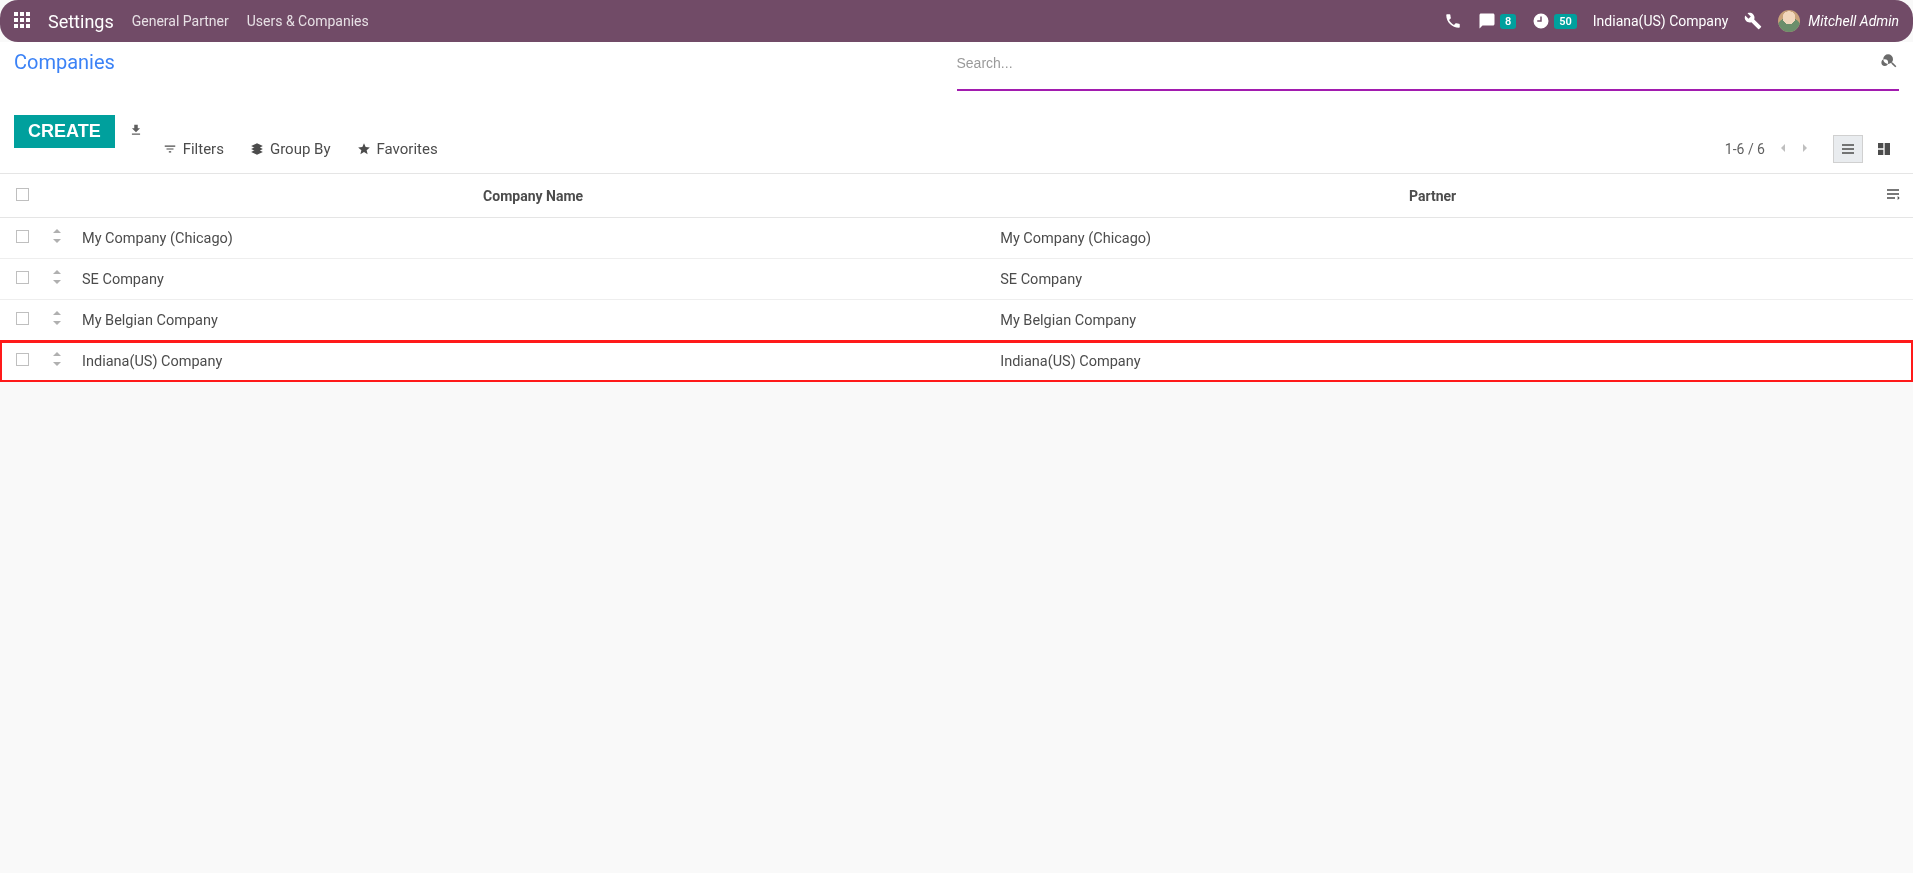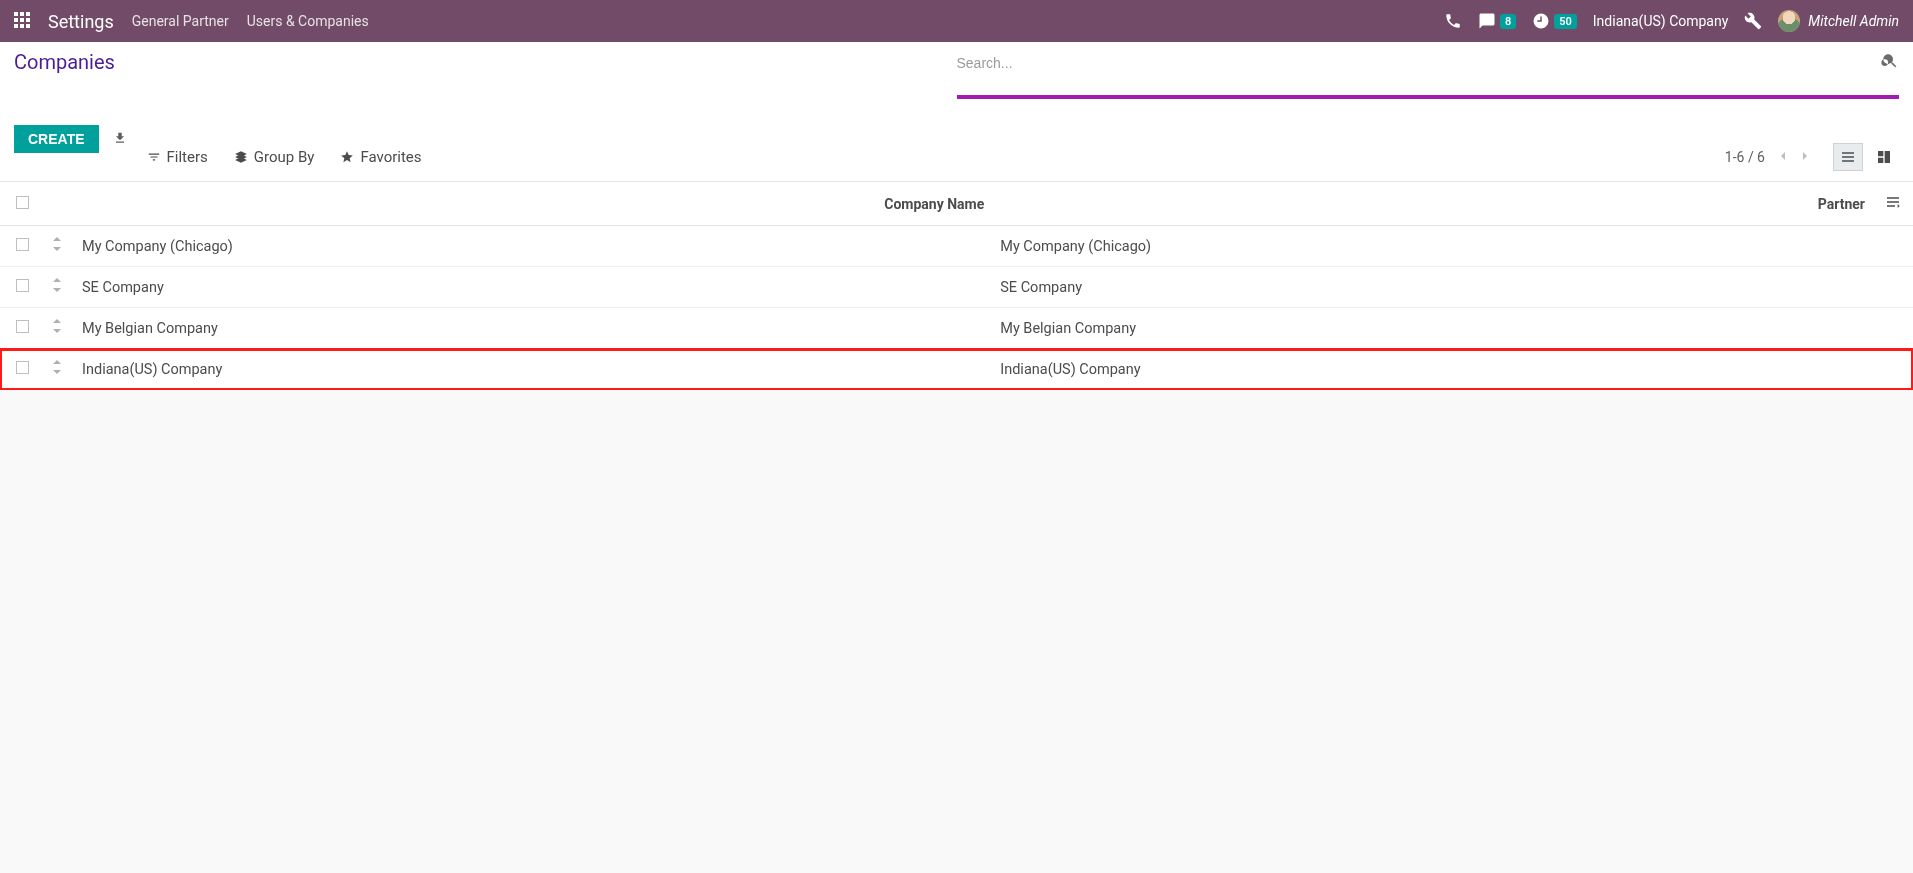--- a/index.html
+++ b/index.html
@@ -10,20 +10,21 @@
     background: #f9f9f9;
   }
   
   .navbar {
     background: #714b67;
     height: 42px;
     display: flex;
     align-items: center;
     padding: 10px 14px;
     color: #fff;
+    border-radius: 18px;
   }
   .navbar-left { display: flex; align-items: center; gap: 18px; }
   .apps-icon svg { width: 16px; height: 16px; fill: #fff; }
   .brand { font-size: 18px; font-weight: 400; color:#fff; }
   .menu-item { font-size: 14px; color: #e7e0e5; cursor: pointer; }
   .navbar-right { margin-left: auto; display: flex; align-items: center; gap: 16px; }
   .nav-icon { display:flex; align-items:center; position:relative; cursor:pointer; }
   .nav-icon svg { width:18px; height:18px; fill:#fff; }
   .badge {
     background:#00a09d; color:#fff; font-size:11px; font-weight:600;
@@ -31,47 +32,47 @@
   }
   .company-name { color:#fff; font-size:14px; }
   .avatar { width:22px; height:22px; border-radius:50%; background:#c9a27a; display:inline-block; position:relative; overflow:hidden; }
   .avatar::after{ content:""; position:absolute; inset:0; background: radial-gradient(circle at 50% 35%, #f2d7bc 35%, transparent 36%), radial-gradient(circle at 50% 90%, #6b8e6b 55%, transparent 56%); }
   .user-block{ display:flex; align-items:center; gap:8px; cursor:pointer;}
   .user-name{ color:#fff;font-style:italic; }
 
   
   .control-panel{ background:#fff; border-bottom:1px solid #e5e5e5;}
   .cp-top{ display:flex; align-items:flex-start; padding:8px 14px 0;}
-  .breadcrumb{ font-size:20px; color:#4c1d95; flex:0 0 50%; }
+  .breadcrumb{ font-size:20px; color:#3b82f6; flex:0 0 50%; }
   .search-area{ flex:1; }
-  .search-wrap{ display:flex; align-items:center; border-bottom:4px solid #a21caf; padding:2px 0 22px;gap:36px;}
+  .search-wrap{ display:flex; align-items:center; border-bottom:2px solid #a21caf; padding:2px 0 16px;gap:36px;}
   .search-input{ border:none; outline:none; flex:1; font-size:14px; color:#444;}
   .search-input::placeholder{ color:#9a9a9a;}
   .search-btn svg{ width:18px; height:18px; fill:#6b6b6b;}
   .cp-bottom{ display:flex; align-items:center; padding:8px 14px 10px; }
-  .btn-create{ background:#00a09d; color:#fff; border:none; padding:6px 14px; font-size:14px; font-weight:600; cursor:pointer;}
+  .btn-create{ background:#00a09d; color:#fff; border:none; padding:6px 14px; font-size:18px; font-weight:600; cursor:pointer;}
   .import-btn{ margin-left:14px; cursor:pointer; color:#5f5f5f;}
   .import-btn svg{ width:14px; height:14px; fill:#5f5f5f;}
   .search-options{ margin-left:auto; display:flex; gap:15px; flex:1; padding-left:20px;margin-top:36px;}
   .so-left{ display:flex; gap:26px;}
   .so-item{ display:flex; align-items:center; gap:6px; cursor:pointer; color:#4c4c4c; font-size:15px;}
   .so-item svg{ width:14px; height:14px; fill:#4c4c4c;}
   .so-right{ margin-left:auto; display:flex; align-items:center; gap:10px;}
   .pager{ color:#5f5f5f; font-size:14px;}
   .pager-arrows{ display:flex; gap:6px;}
   .pager-arrows svg{ width:16px; height:16px; fill:#bfbfbf;}
   .view-switch{ display:flex; gap:6px; margin-left:10px;}
   .vs-btn{ width:30px; height:28px; display:flex; align-items:center; justify-content:center; cursor:pointer; border:1px solid transparent;}
   .vs-btn.active{ background:#e9ecef; border-color:#d0d0d0;}
   .vs-btn svg{ width:16px; height:16px; fill:#4c4c4c;}
 
   
   .list-wrap{ background:#fff;}
   table{ width:100%; border-collapse:collapse;}
-  thead th{ text-align:right; font-weight:700; font-size:14px; color:#4c4c4c; padding:12px 8px; border-bottom:1px solid #e5e5e5;}
+  thead th{ text-align:center; font-weight:700; font-size:14px; color:#4c4c4c; padding:12px 8px; border-bottom:1px solid #e5e5e5;}
   th.chk-col, td.chk-col{ width:44px; text-align:center;}
   th.handle-col, td.handle-col{ width:30px;}
   th.opt-col, td.opt-col{ width:40px; text-align:center;}
   tbody td{ padding:11px 8px; border-bottom:1px solid #eeeeee; font-size:14.5px; color:#4c4c4c;}
   .chk{ width:13px; height:13px; border:1px solid #bfbfbf; display:inline-block; background:#fff;}
   .sort-handle svg{ width:10px; height:14px; fill:#b0b0b0;}
   .opt-icon svg{ width:16px; height:16px; fill:#4c4c4c;}
   tr.highlight{ outline:3px solid #ff1a1a; outline-offset:-2px;}
 
   .name-col{ width:48%; }

